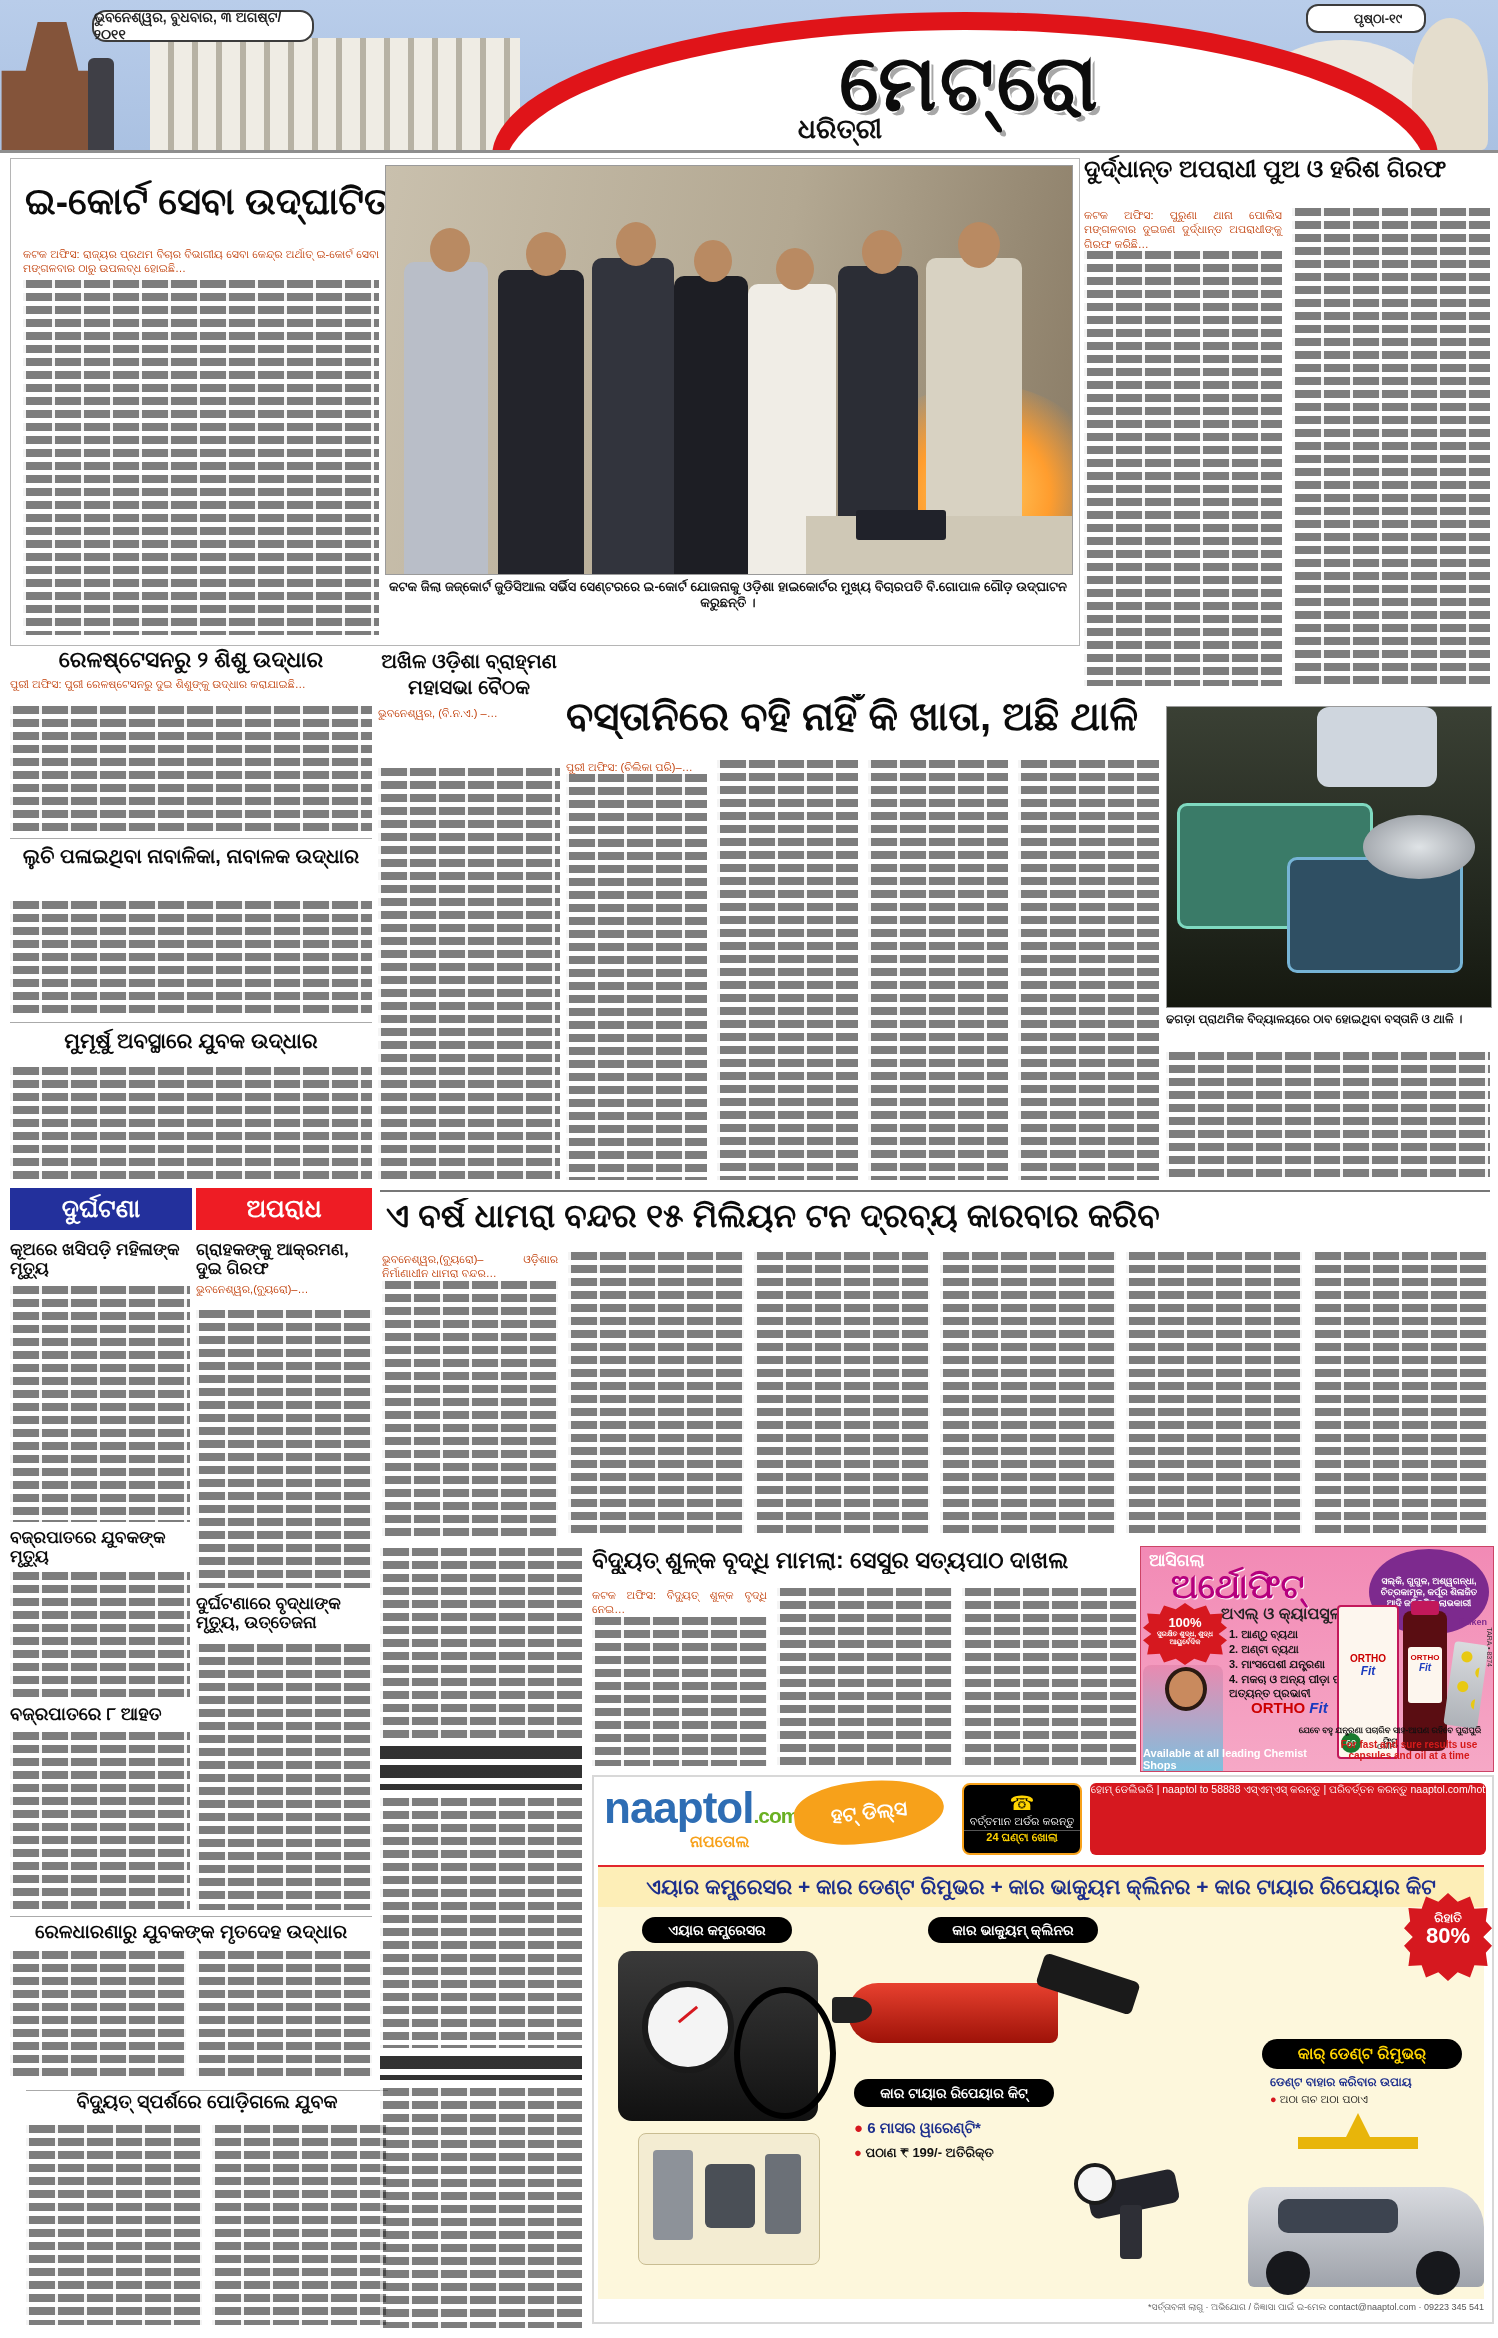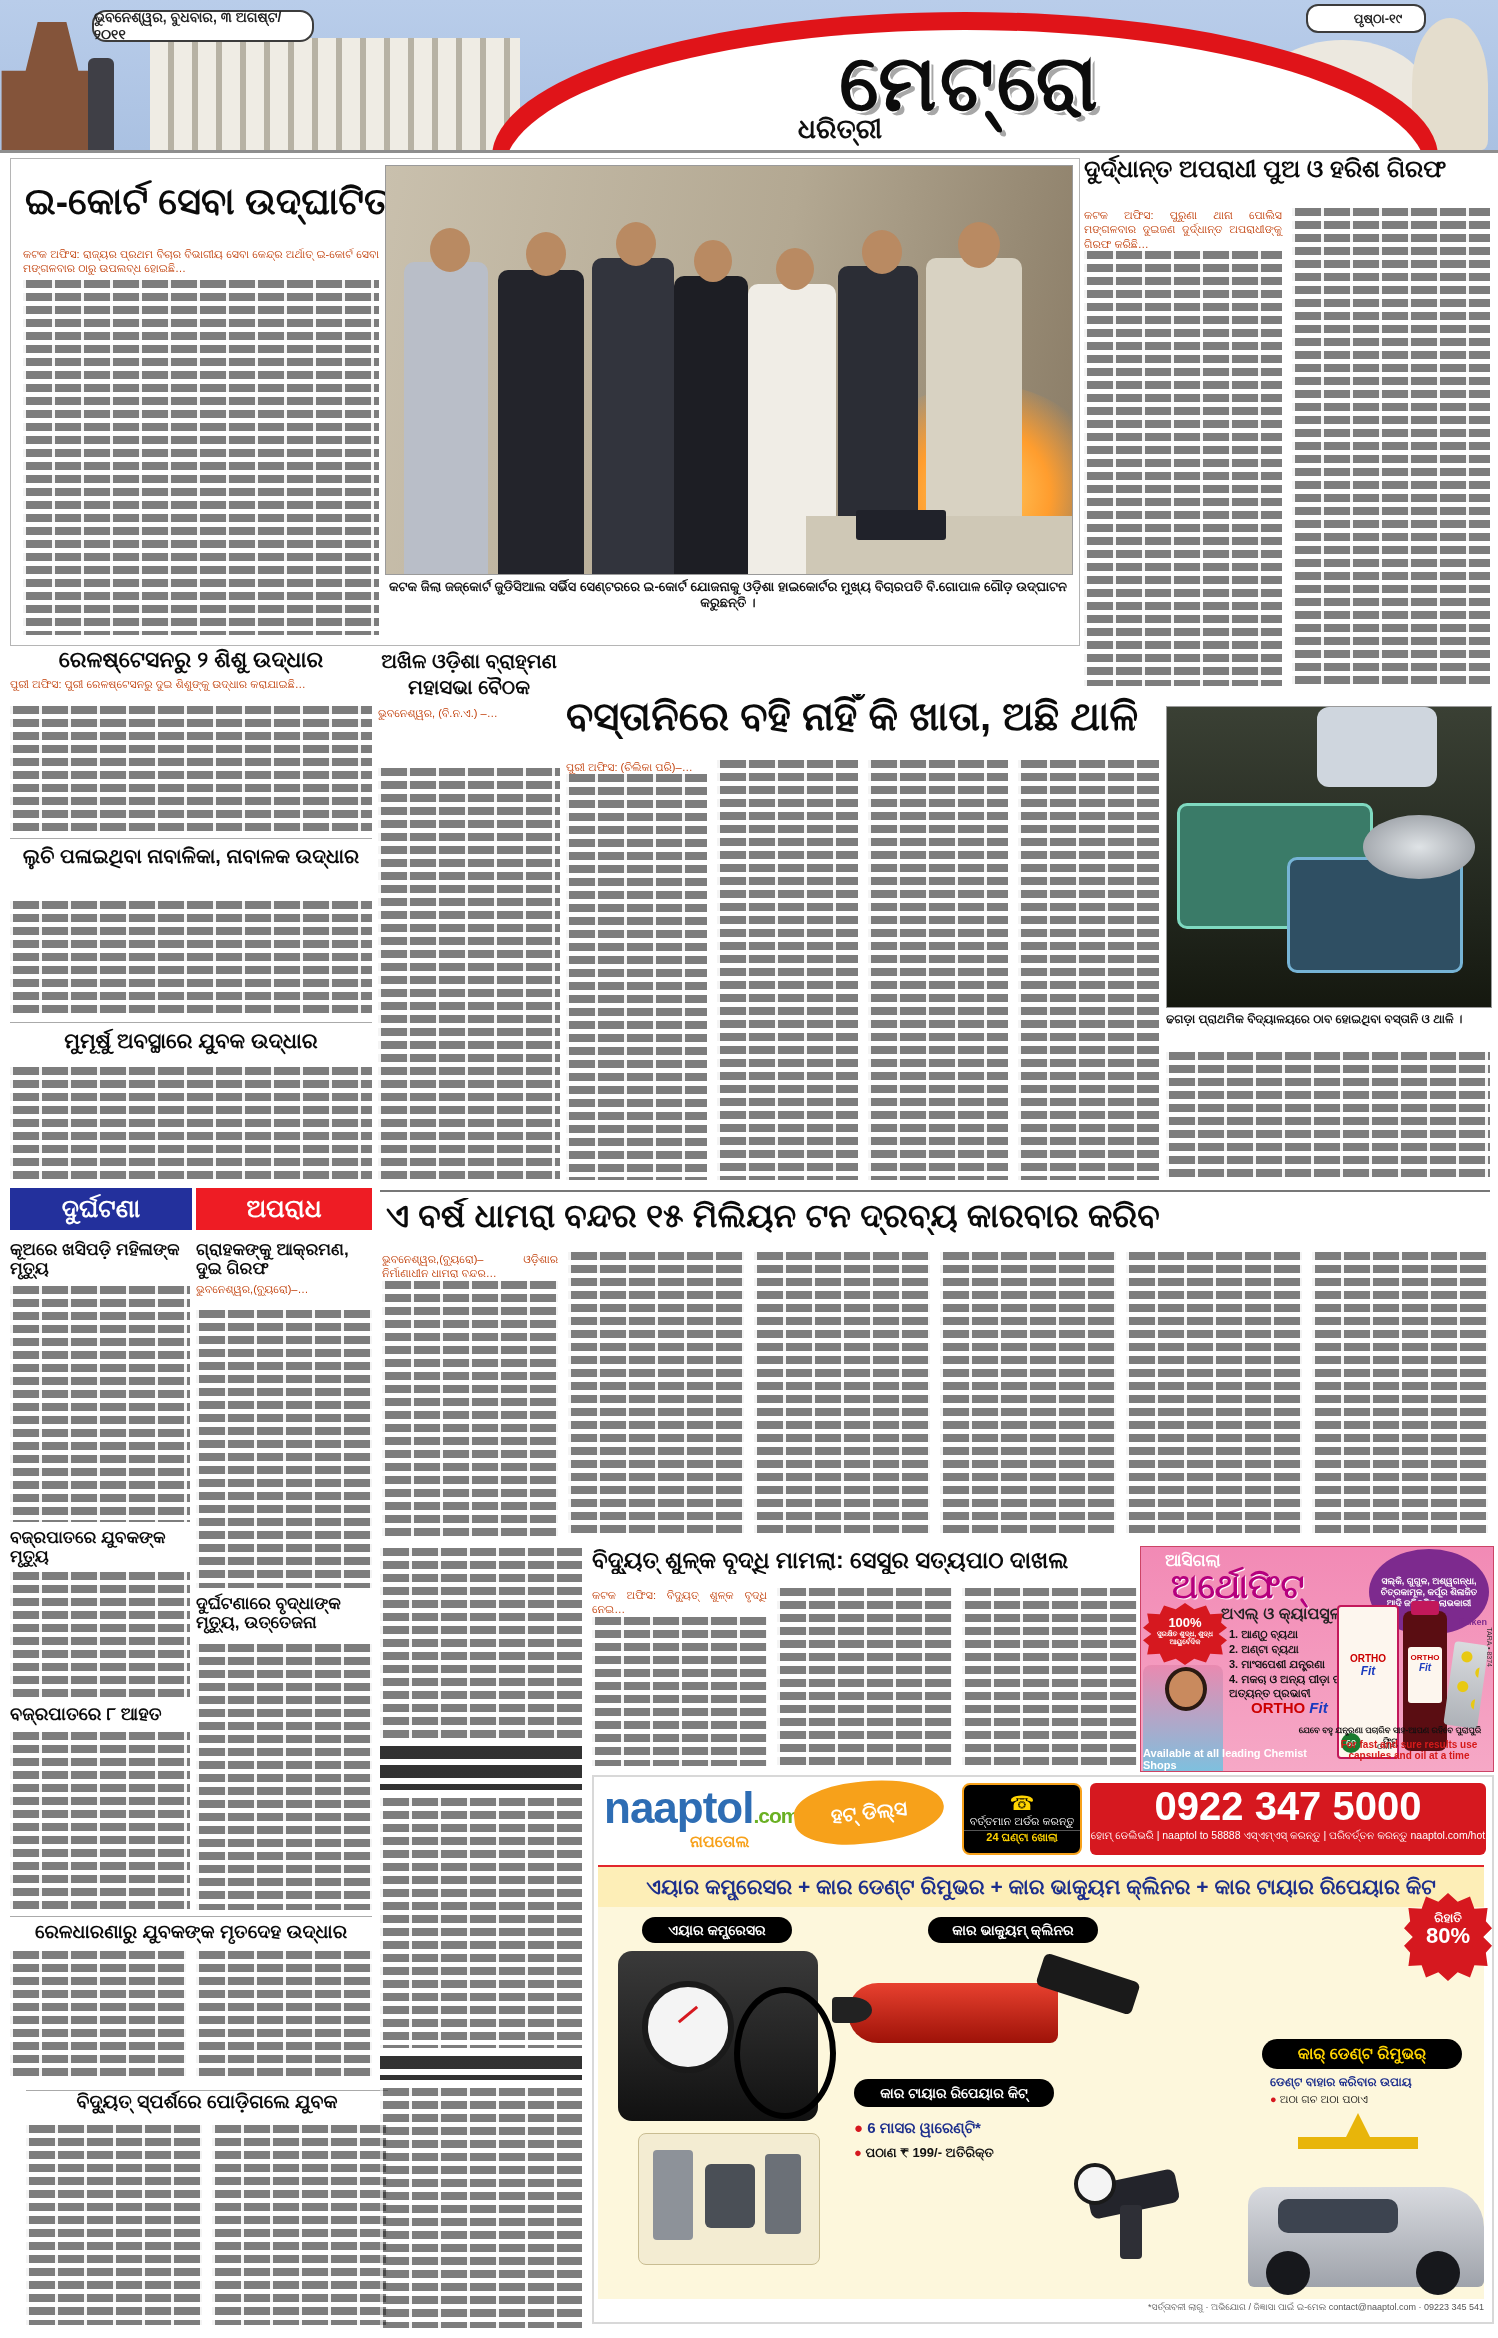--- a/index.html
+++ b/index.html
@@ -288,21 +288,21 @@
           <div class="fill"></div>
         </div>
       <div class="col">
           <div class="fill"></div>
         </div>
     </div>
   </div>
 </div>
 
 <div class="art" id="ad-orthofit">
-  <div class="abs" style="left:24px;top:4px;font-size:17px;font-weight:800;color:#fff;">ଆସିଗଲା</div>
+  <div class="abs" style="left:8px;top:4px;font-size:17px;font-weight:800;color:#fff;">ଆସିଗଲା</div>
   <div class="abs" style="left:30px;top:20px;font-size:34px;font-weight:900;color:#b5007d;text-shadow:1px 1px 0 #fff;">ଅର୍ଥୋଫିଟ୍</div>
   <div class="abs" style="left:80px;top:58px;font-size:16px;font-weight:800;color:#222;">ଅଏଲ୍ ଓ କ୍ୟାପସୁଲ୍</div>
   <div class="of-bubble">ସଲ୍‌କି, ଗୁଗୁଳ, ଅଶ୍ୱଗନ୍ଧା, ଚିତ୍ରକାମୂଳ, କର୍ପୂର ଶିଳାଜିତ ଆଦି ଜଡ଼ିବୁଟିର ଲାଭକାରୀ</div>
   <div class="starburst of-star">
     <div style="margin-top:12px;font-size:13px;">100%</div>
     <div style="font-size:7px;padding:0 8px;">ସୁରକ୍ଷିତ ଶୁଦ୍ଧ, ଶୁଦ୍ଧ ଆୟୁର୍ବେଦିକ</div>
   </div>
 
   <div class="abs" style="left:88px;top:80px;width:140px;font-size:11px;font-weight:800;color:#111;line-height:1.35;">
     <div>1. ଆଣ୍ଠୁ ବ୍ୟଥା</div>
@@ -348,21 +348,20 @@
       <span style="color:#2e6db4;">naaptol</span><span style="color:#6ab023;font-size:21px;">.com</span>
     </div>
     <div class="abs" style="left:96px;top:56px;font-size:16px;font-weight:800;color:#f7a11a;">ନାପତୋଲ</div>
     <div class="np-flame">ହଟ୍ ଡିଲ୍ସ</div>
     <div class="np-black">
       <span style="color:#ffd400;font-size:20px;">☎</span>
       <div>ବର୍ତ୍ତମାନ ଅର୍ଡର କରନ୍ତୁ</div>
       <div style="color:#ffd400;font-weight:800;margin-top:2px;border-top:1px solid #555;">24 ଘଣ୍ଟା ଖୋଲା</div>
     </div>
     <div class="np-red">
-      <div style="font-size:40px;font-weight:900;line-height:46px;">0922 347 5000</div>
       <div style="font-size:10.5px;">ହୋମ୍ ଡେଲିଭରି | naaptol to 58888 ଏସ୍‌ଏମ୍‌ଏସ୍ କରନ୍ତୁ | ପରିବର୍ତ୍ତନ କରନ୍ତୁ naaptol.com/hot</div>
     </div>
   </div>
   <div class="np-band">ଏୟାର କମ୍ପ୍ରେସର + କାର ଡେଣ୍ଟ ରିମୁଭର + କାର ଭାକ୍ୟୁମ କ୍ଲିନର + କାର ଟାୟାର ରିପେୟାର କିଟ</div>
   <div class="np-body">
 
     <div class="np-pill" style="position:absolute;left:44px;top:10px;width:150px;height:26px;">ଏୟାର କମ୍ପ୍ରେସର</div>
     <div class="abs" style="left:20px;top:44px;width:200px;height:170px;background:linear-gradient(#3a3a3a,#111);border-radius:14px;">
       <div class="gauge" style="left:24px;top:30px;width:80px;height:80px;"></div>
       <div style="position:absolute;left:58px;top:62px;width:24px;height:3px;background:#d6181f;transform:rotate(-40deg);"></div>

